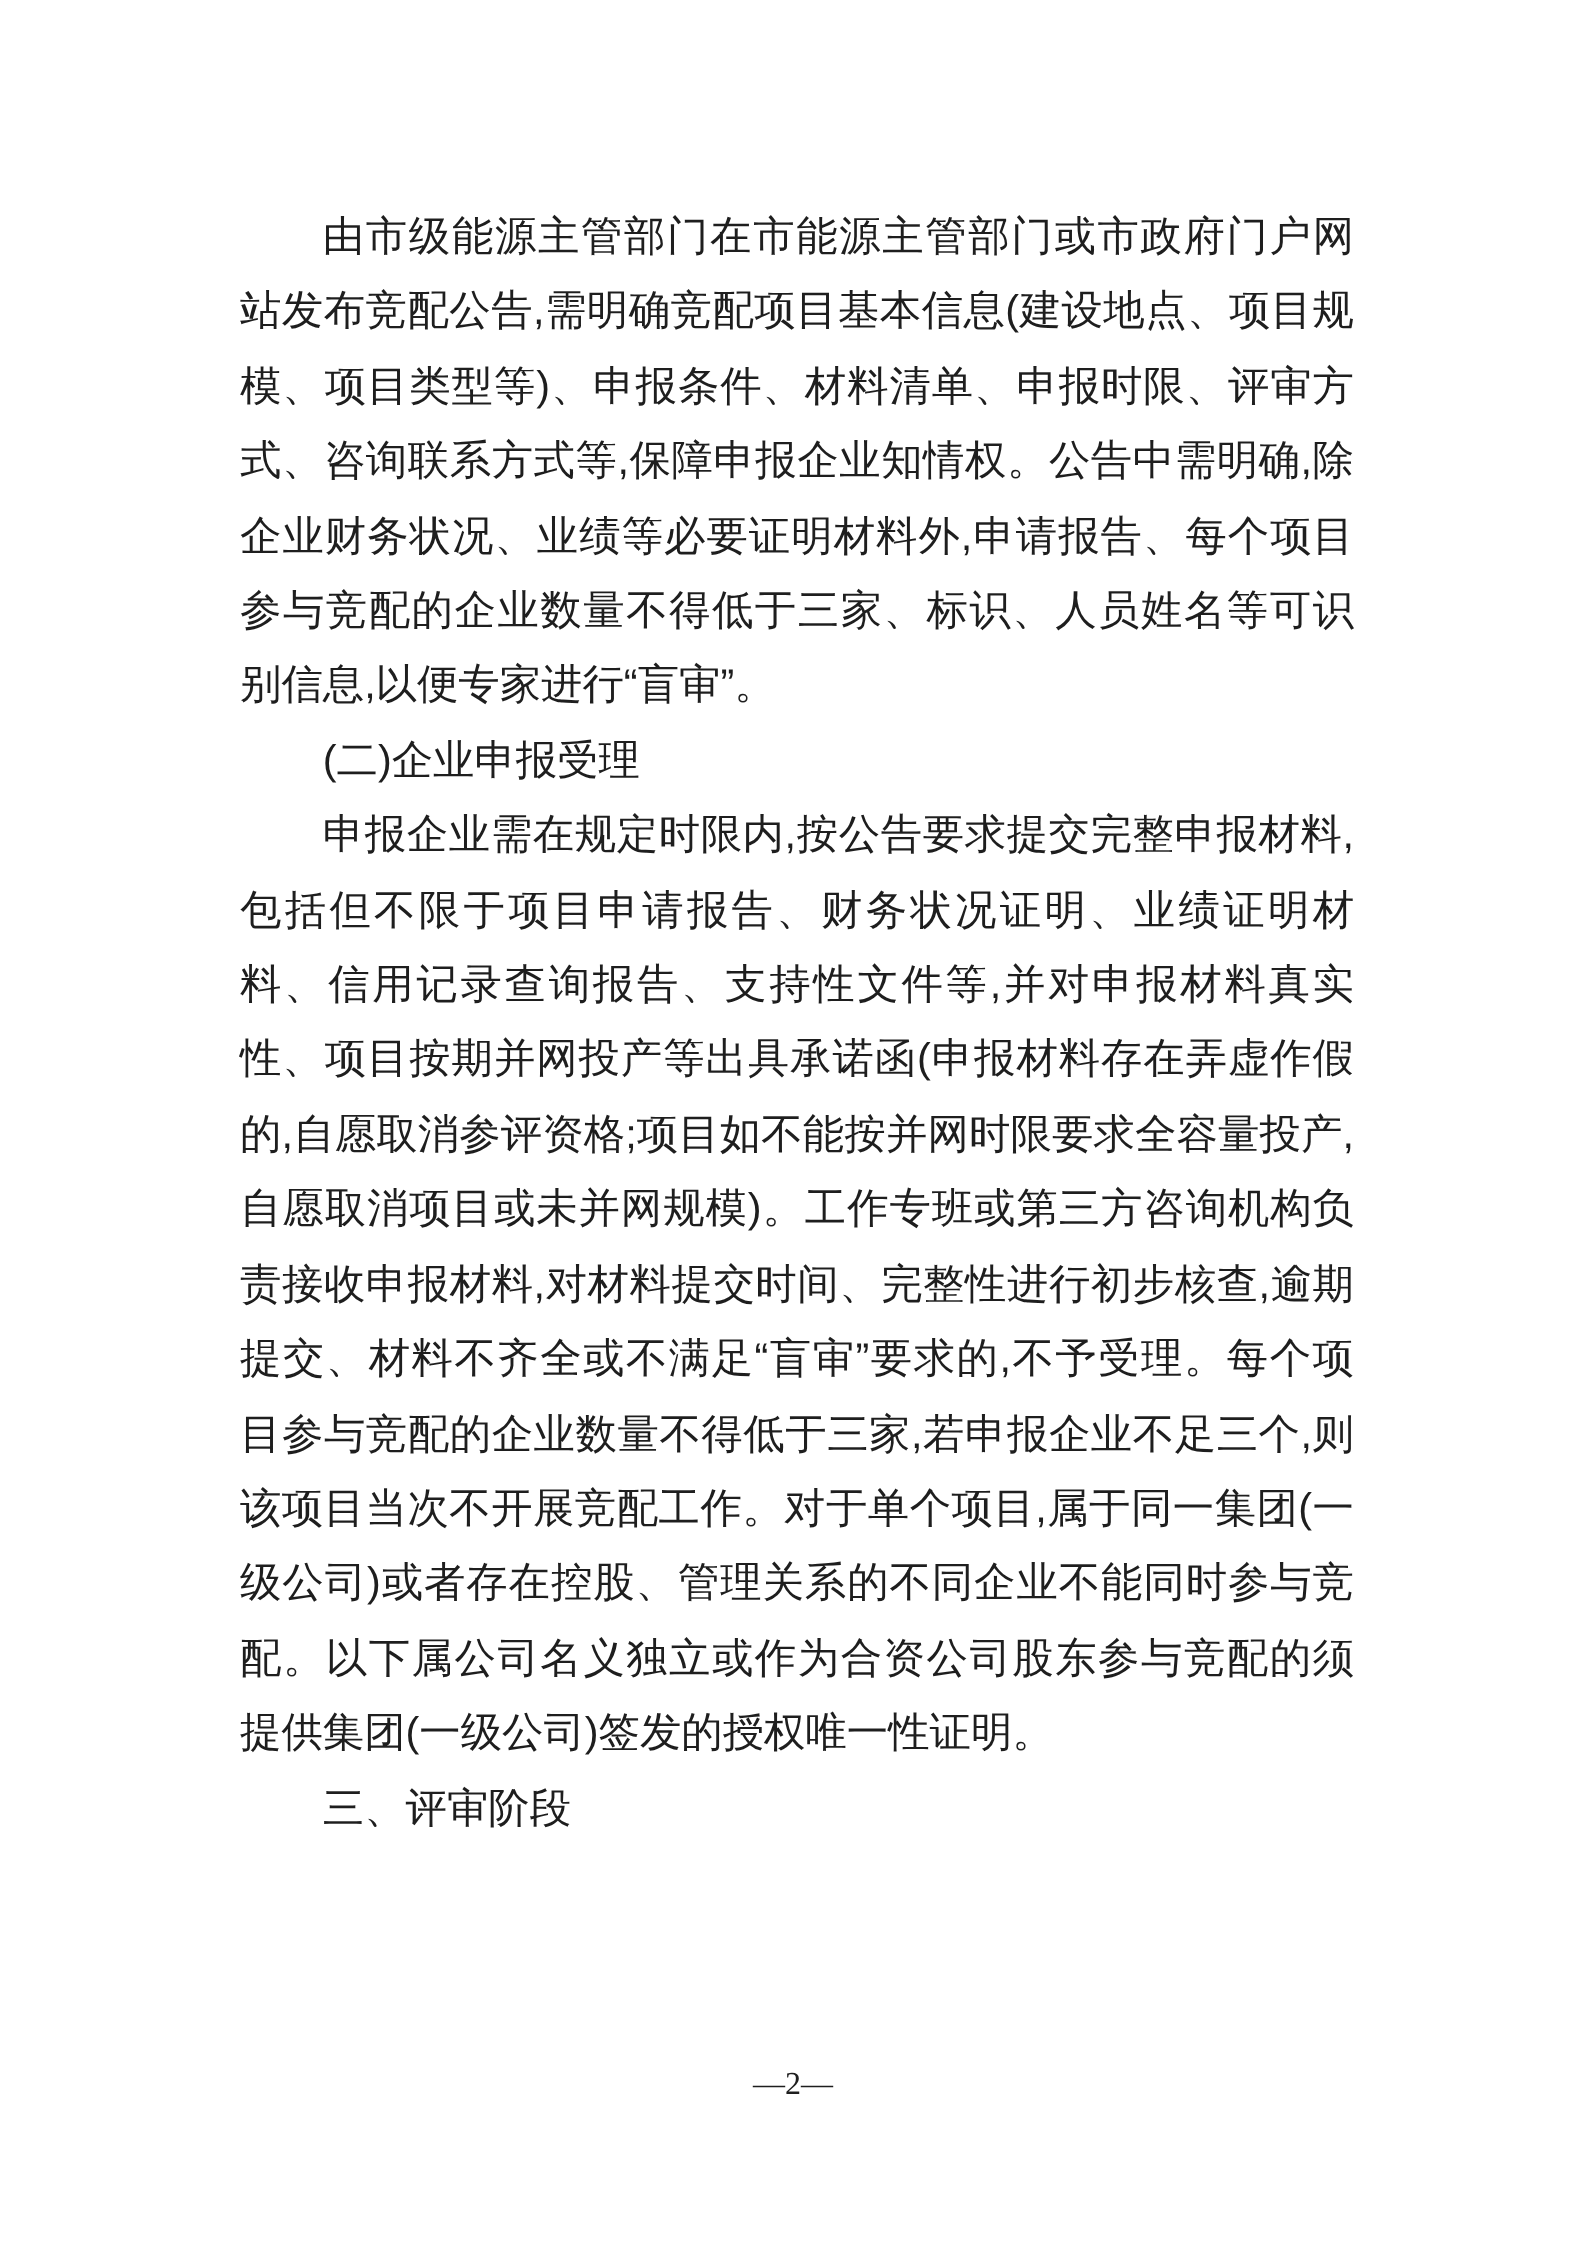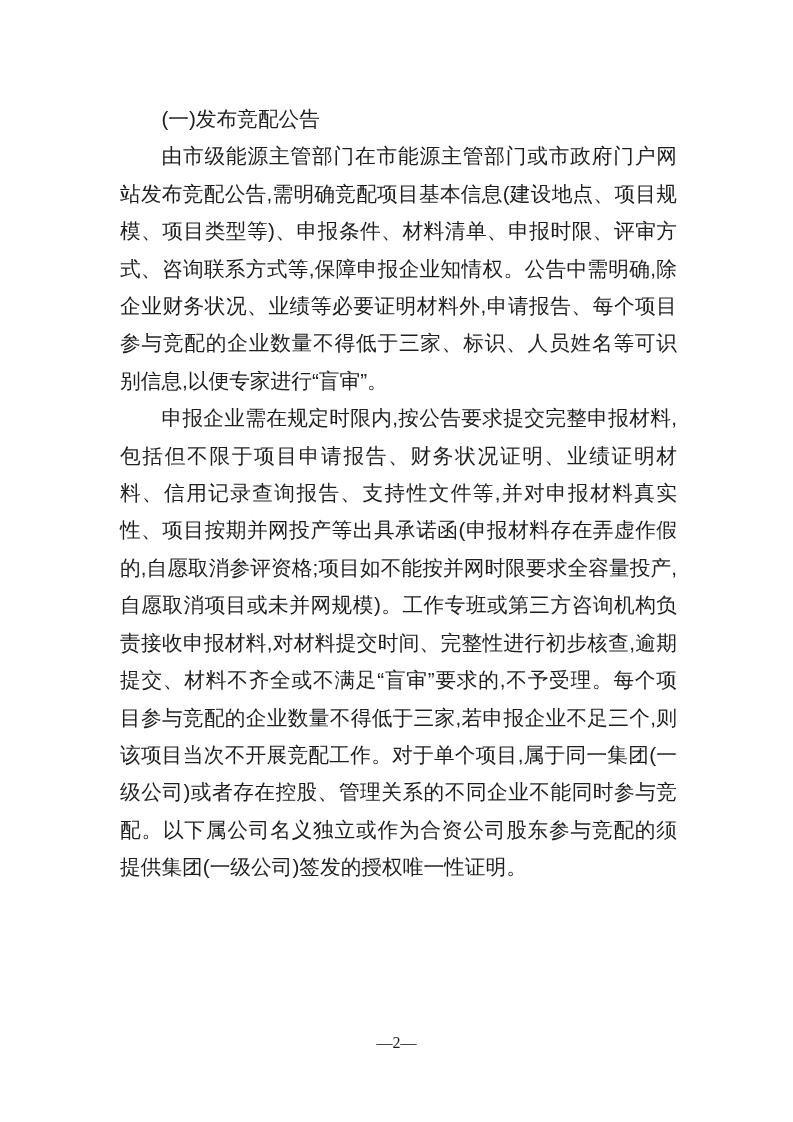--- a/index.html
+++ b/index.html
@@ -42,18 +42,19 @@
       font-family: "Liberation Serif", "DejaVu Serif", serif;
       font-size: 16px;
       color: #1e1e1e;
     }
   </style>
 </head>
 <body>
 
 <div class="page">
   <div class="content">
-    <div class="heading">(一)发布竞配公告</div>
     <p class="para">由市级能源主管部门在市能源主管部门或市政府门户网站发布竞配公告,需明确竞配项目基本信息(建设地点、项目规模、项目类型等)、申报条件、材料清单、申报时限、评审方式、咨询联系方式等,保障申报企业知情权。公告中需明确,除企业财务状况、业绩等必要证明材料外,申请报告、每个项目参与竞配的企业数量不得低于三家、标识、人员姓名等可识别信息,以便专家进行“盲审”。</p>
+    <div class="heading">(二)企业申报受理</div>
     <p class="para">申报企业需在规定时限内,按公告要求提交完整申报材料,包括但不限于项目申请报告、财务状况证明、业绩证明材料、信用记录查询报告、支持性文件等,并对申报材料真实性、项目按期并网投产等出具承诺函(申报材料存在弄虚作假的,自愿取消参评资格;项目如不能按并网时限要求全容量投产,自愿取消项目或未并网规模)。工作专班或第三方咨询机构负责接收申报材料,对材料提交时间、完整性进行初步核查,逾期提交、材料不齐全或不满足“盲审”要求的,不予受理。每个项目参与竞配的企业数量不得低于三家,若申报企业不足三个,则该项目当次不开展竞配工作。对于单个项目,属于同一集团(一级公司)或者存在控股、管理关系的不同企业不能同时参与竞配。以下属公司名义独立或作为合资公司股东参与竞配的须提供集团(一级公司)签发的授权唯一性证明。</p>
+    <div class="heading">三、评审阶段</div>
   </div>
   <div class="footer">—2—</div>
 </div>
 
 </body></html>

